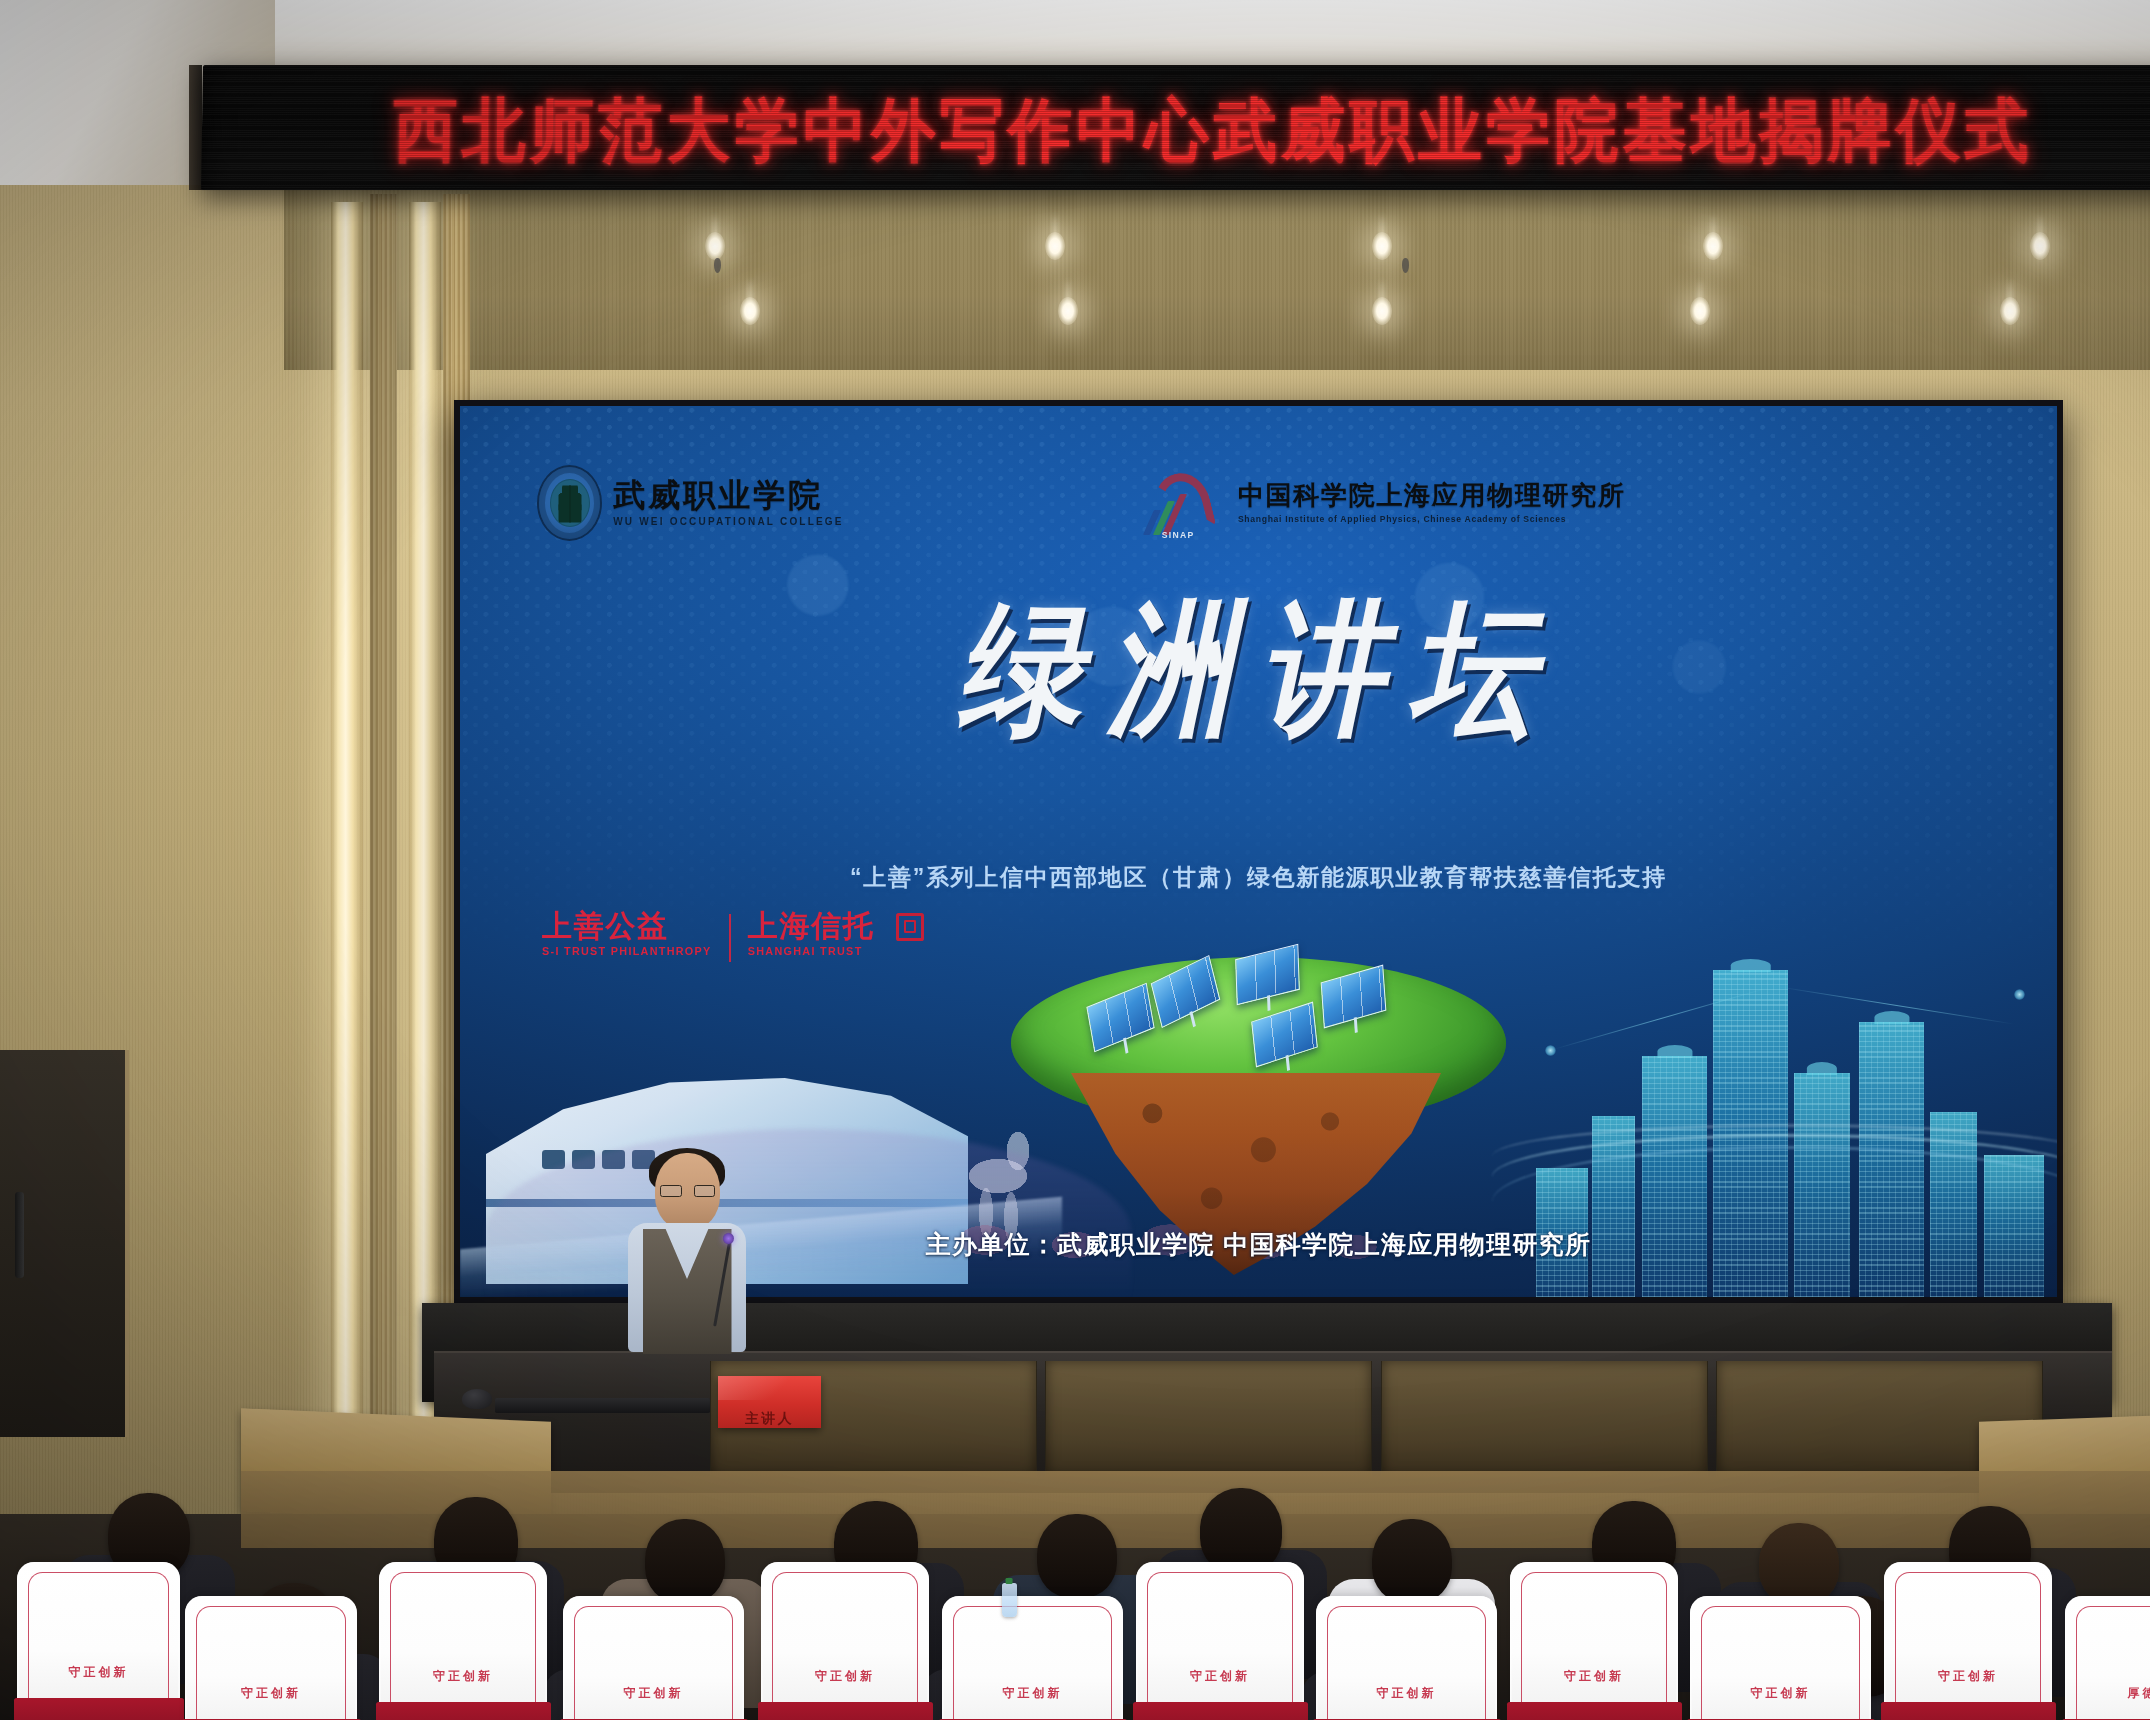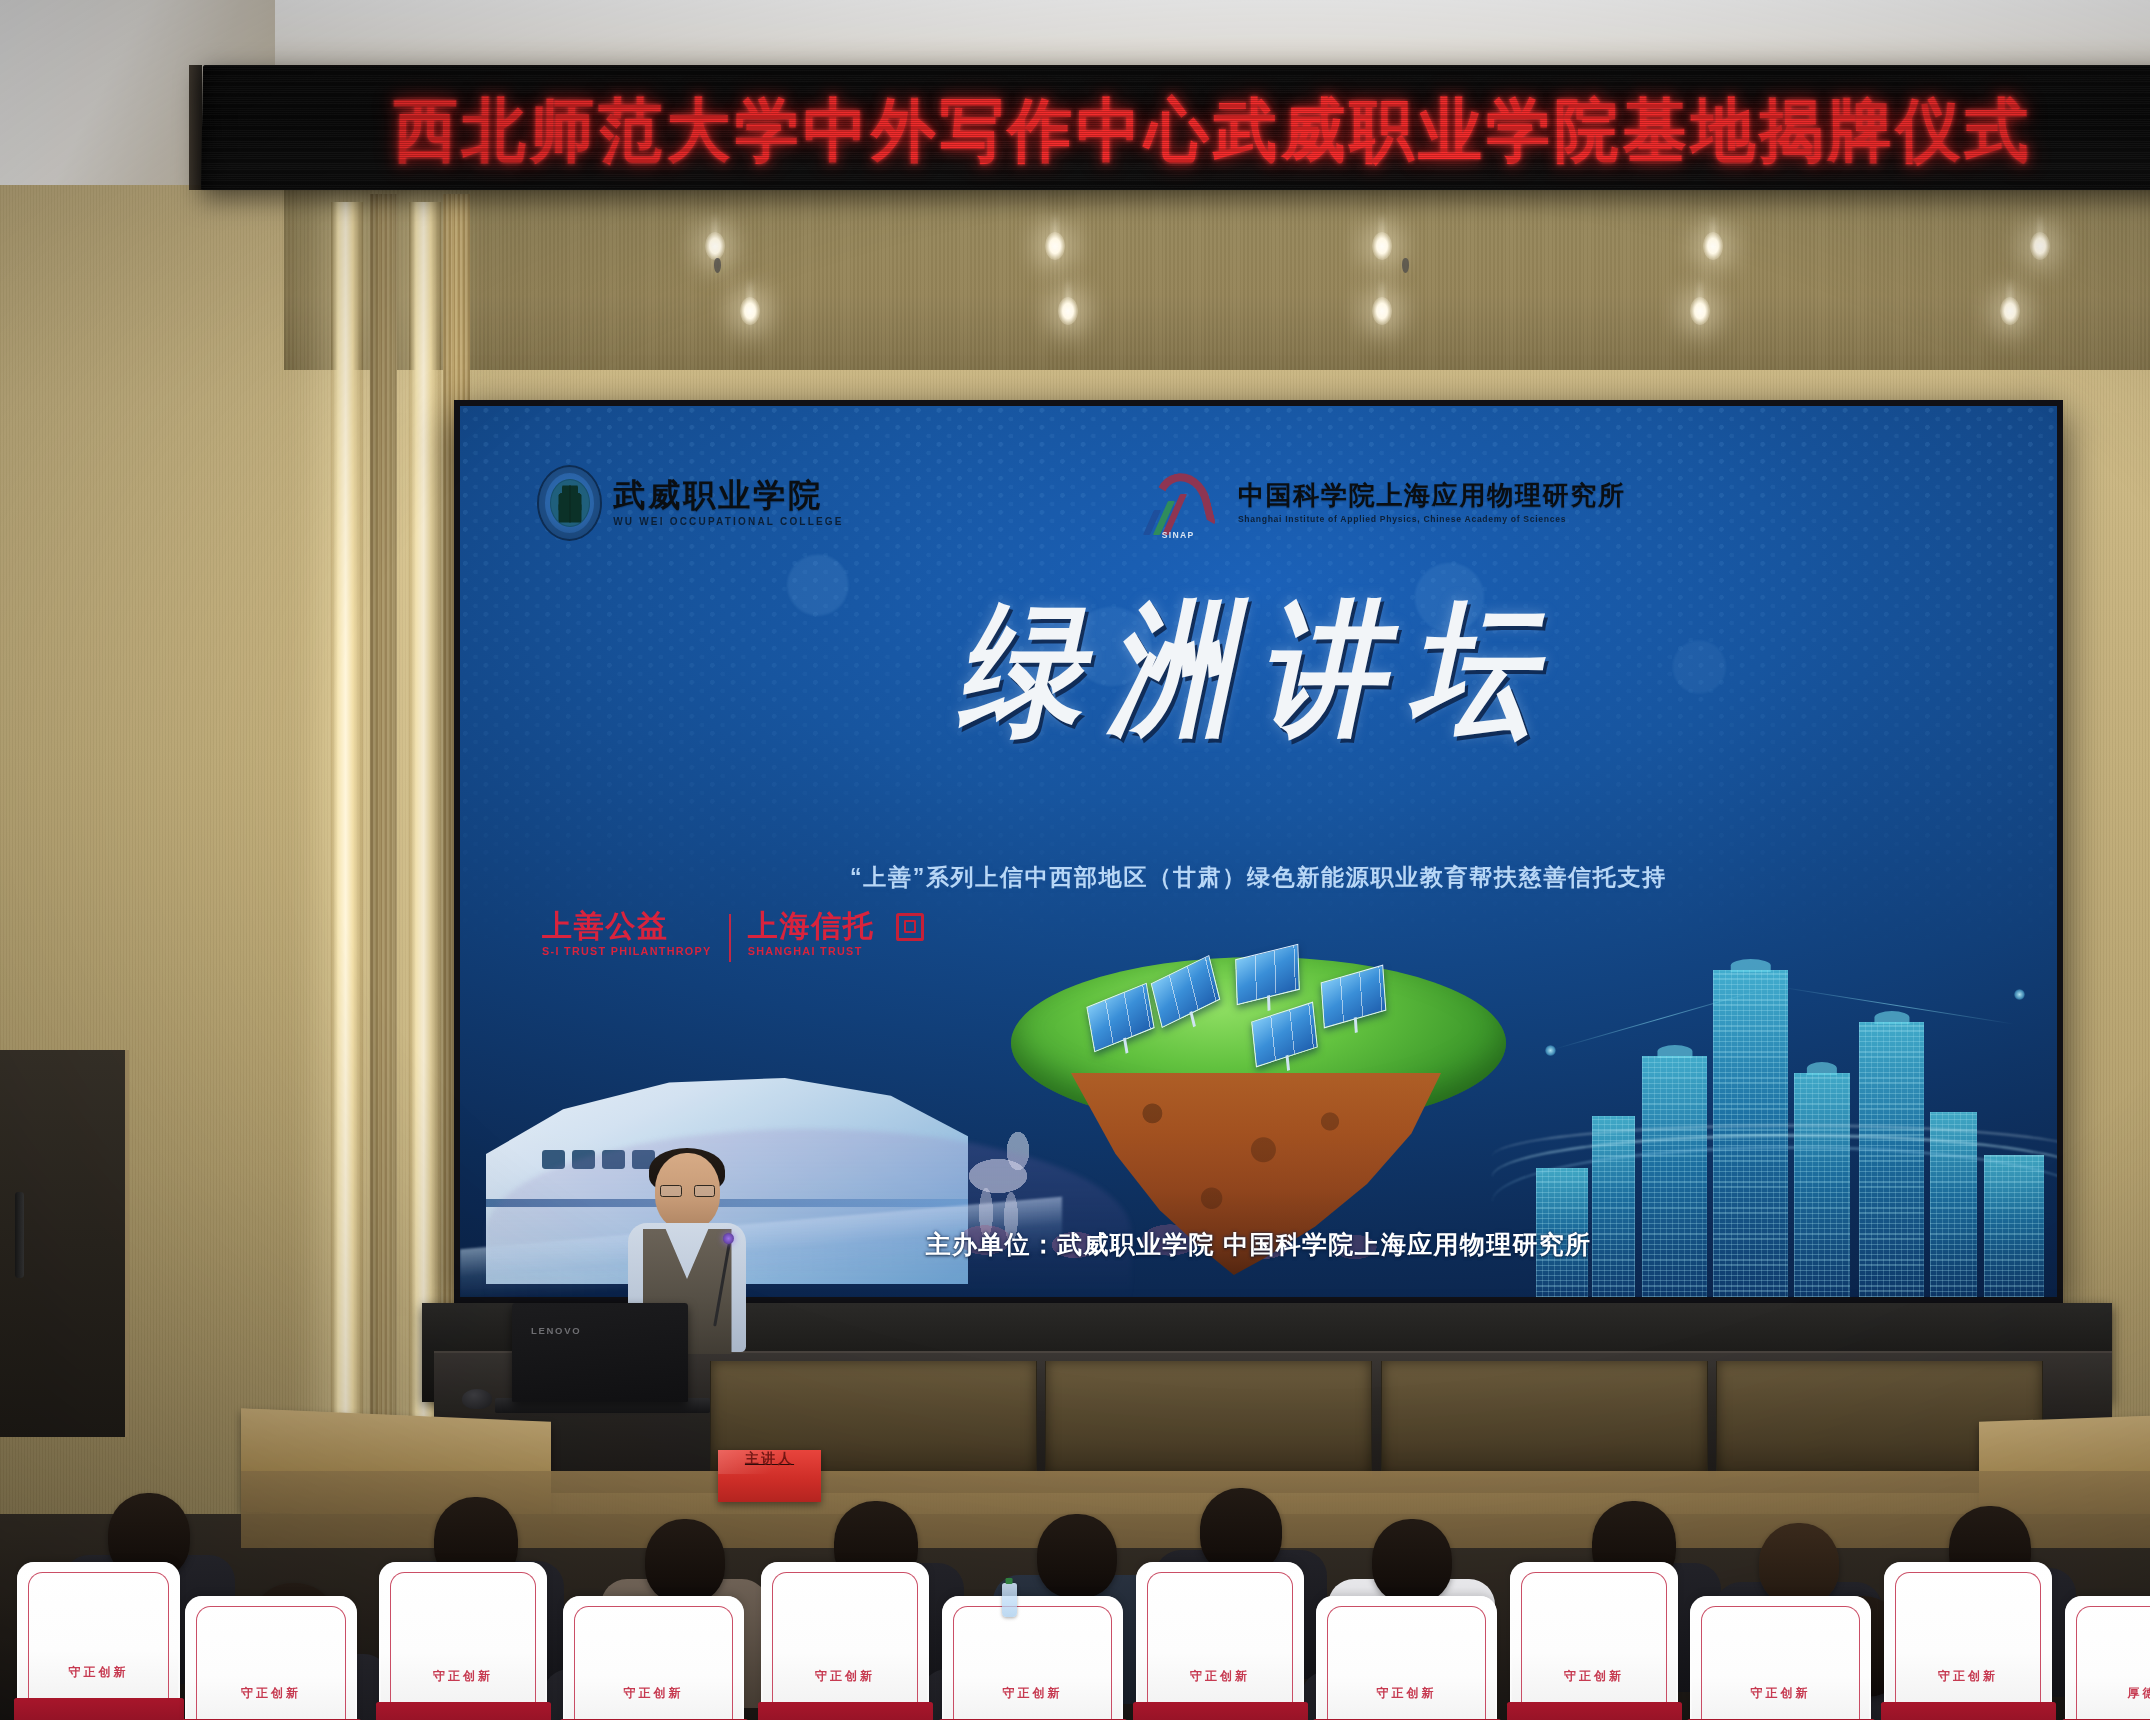--- a/index.html
+++ b/index.html
@@ -464,24 +464,24 @@
   .laptop-base{
     position:absolute;left:495px;top:1398px;width:215px;height:14.6px;z-index:7;
     background:linear-gradient(180deg,#2a2a2c,#141416);border-radius:1.7px;
   }
   .mouse{
     position:absolute;left:462px;top:1389px;width:30px;height:20px;z-index:7;
     background:radial-gradient(ellipse at 40% 30%,#3a3a3e,#1a1a1c);
     border-radius:50% 50% 44% 44%;
   }
   .namecard{
-    position:absolute;left:718px;top:1450px;width:103px;height:52px;z-index:7;
+    position:absolute;left:718px;top:1376px;width:103px;height:52px;z-index:7;
     background:linear-gradient(180deg,#e8443c 0%,#cf2e28 55%,#b42420 100%);
     box-shadow:0 3.4px 7.7px rgba(0,0,0,.45);
-    display:flex;align-items:flex-start;justify-content:center;text-decoration:underline;
+    display:flex;align-items:flex-end;justify-content:center;
   }
   .namecard::before{
     content:"";position:absolute;left:0;top:0;width:100%;height:46%;
     background:linear-gradient(135deg,rgba(255,255,255,.18),rgba(255,255,255,0) 60%);
   }
   .namecard span{
     color:#5a0c0a;font-size:13.8px;font-weight:700;letter-spacing:2.6px;opacity:.8;
   }
 
   
@@ -736,23 +736,20 @@
         <i></i>
         <i></i>
       </div>
     <div class="sp-shirt"></div>
     <div class="sp-vest"></div>
     <div class="sp-mic-stem"></div>
     <div class="sp-mic-head"></div>
   </div>
   <div class="mouse"></div>
   <div class="laptop-base"></div>
-  <div class="laptop">
-    <div class="brand">LENOVO</div>
-  </div>
   <div class="namecard">
     <span>主讲人</span>
   </div>
 
   <div class="audience">
     <div id="heads">
         <div class="shoulders " style="left: 63px; top: 101px; width: 172px; height: 129px;"></div>
         <div class="head " style="left: 108px; top: 39px; width: 82px; height: 86px;"></div>
         <div class="shoulders " style="left: 388px; top: 107px; width: 176px; height: 129px;"></div>
         <div class="head " style="left: 434px; top: 43px; width: 84px; height: 88px;"></div>

